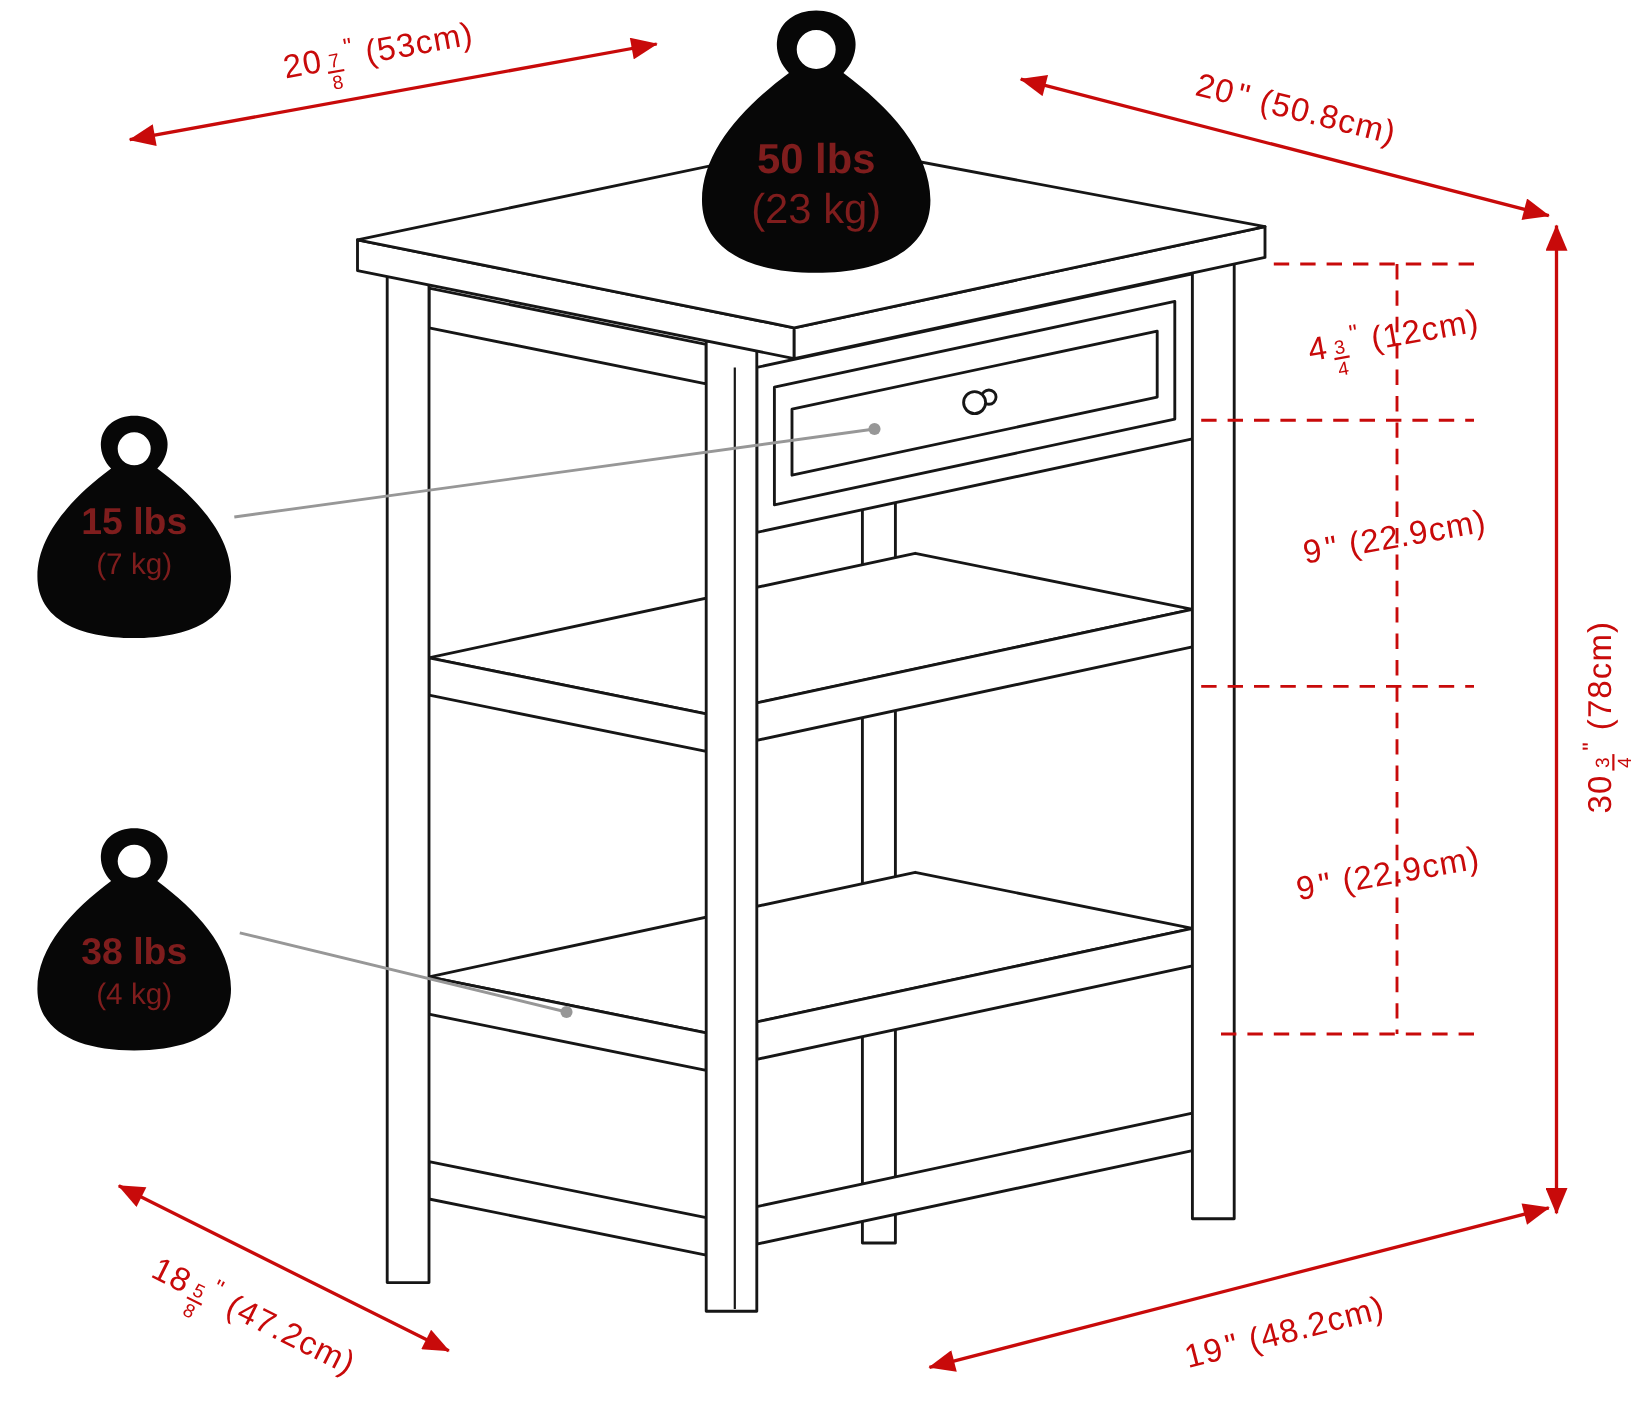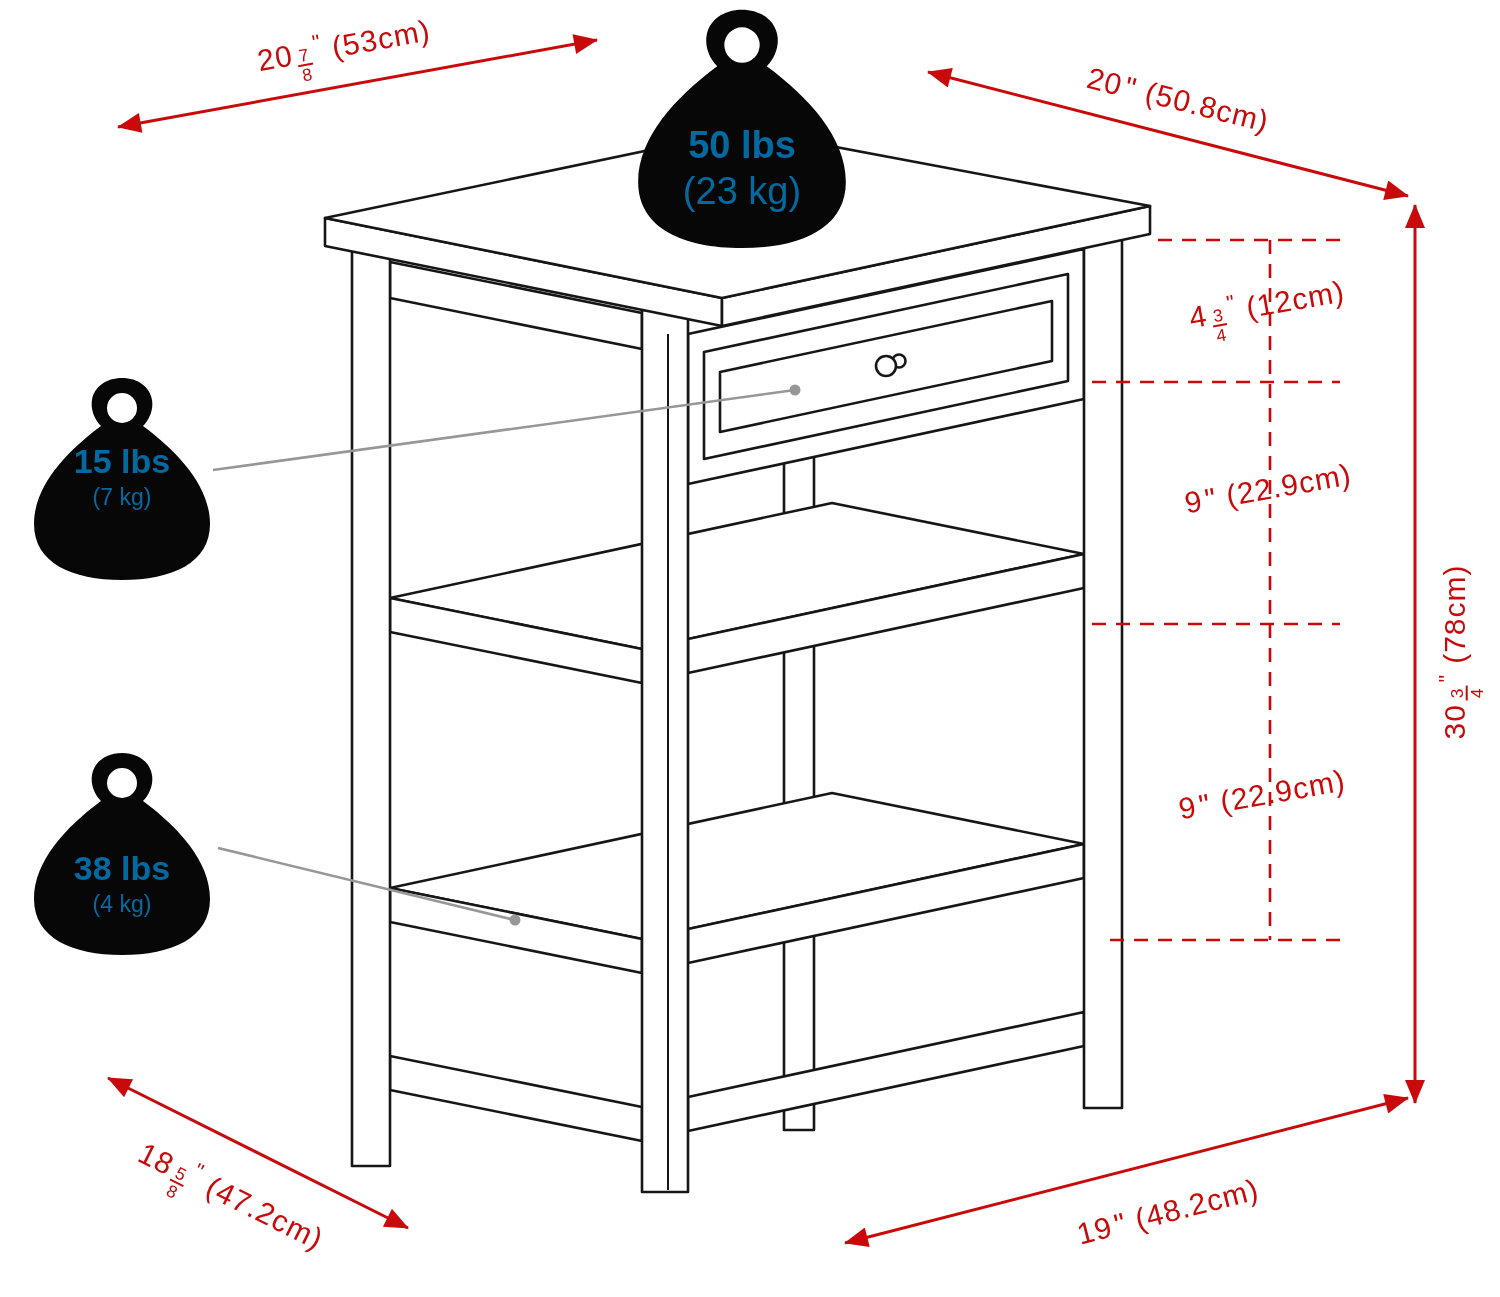--- a/index.html
+++ b/index.html
@@ -38,24 +38,24 @@
   }
   .frac .fnum{border-bottom:2px solid currentColor;padding:0 2px;}
   .frac .fden{padding:0 2px;}
   .unit{margin-left:1px;}
   .unit.raised{vertical-align:.5em;font-size:.72em;}
   .metric{margin-left:10px;}
 
   
   .wt-label{
     position:absolute;transform:translate(-50%,-50%);
-    text-align:center;color:#0369a1;white-space:nowrap;line-height:1;
+    text-align:center;color:#7f1d1d;white-space:nowrap;line-height:1;
   }
   .wt-lbs{font-weight:bold;font-size:34px;}
-  .wt-kg{font-size:23px;margin-top:8px;}
+  .wt-kg{font-size:27px;margin-top:8px;}
   .wt-label.big .wt-lbs{font-size:38px;}
   .wt-label.big .wt-kg{font-size:38px;}
 </style>
 </head>
 <body>
 
 <div id="stage">
 
   <svg class="scene" width="1500" height="1297" viewBox="0 0 1500 1297">
     <defs>
@@ -187,21 +187,21 @@
 
   <div class="dim" style="left:1168px;top:1212px;transform:translate(-50%,-50%) rotate(-14.4deg);">
     <span class="whole">19</span><span class="unit">"</span><span class="metric">(48.2cm)</span>
   </div>
 
   <div class="wt-label big" style="left:742px;top:168px;">
     <div class="wt-lbs">50 lbs</div>
     <div class="wt-kg">(23 kg)</div>
   </div>
 
-  <div class="wt-label" style="left:122px;top:476px;text-align:center;">
+  <div class="wt-label" style="left:122px;top:492px;text-align:center;">
     <div class="wt-lbs">15 lbs</div>
     <div class="wt-kg">(7 kg)</div>
   </div>
 
   <div class="wt-label" style="left:122px;top:883px;">
     <div class="wt-lbs">38 lbs</div>
     <div class="wt-kg">(4 kg)</div>
   </div>
 
 </div>

